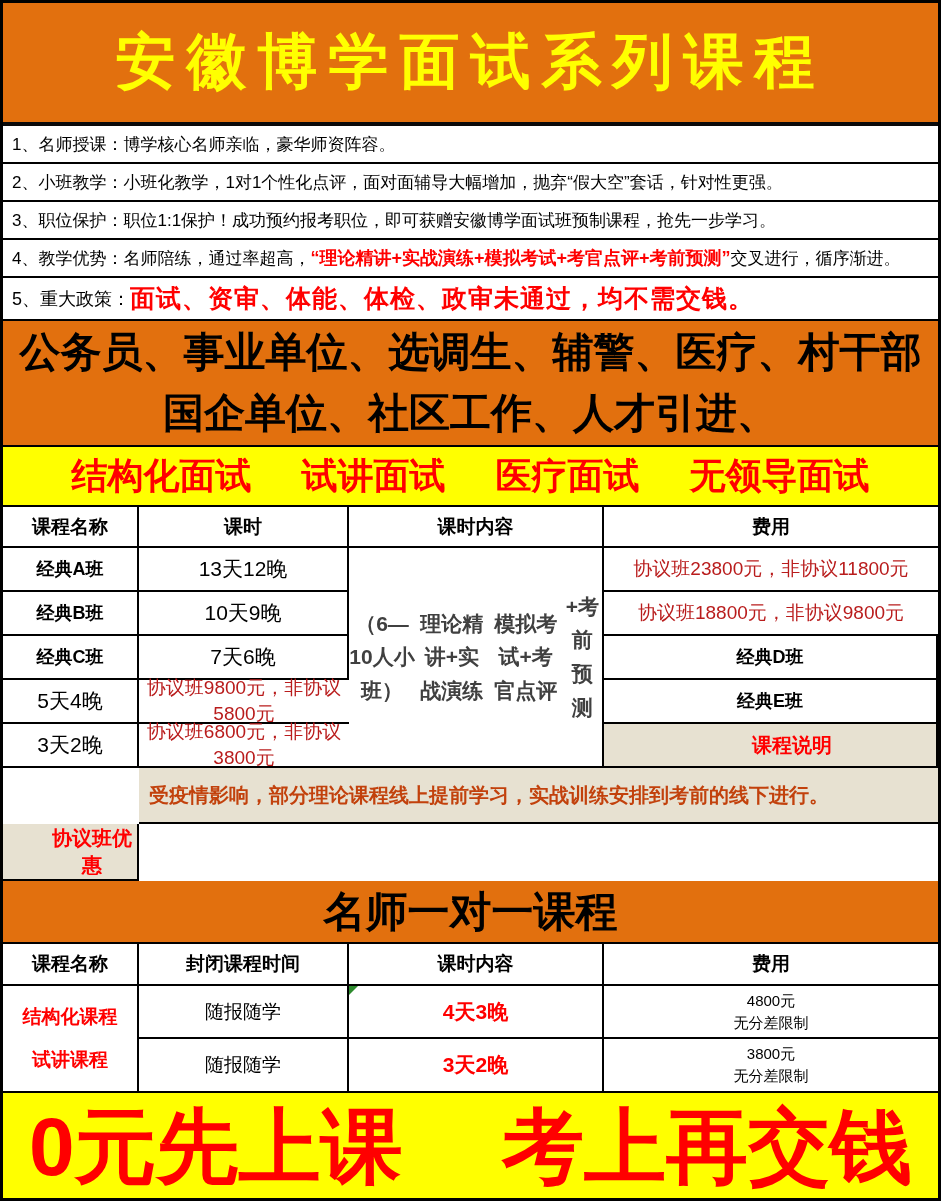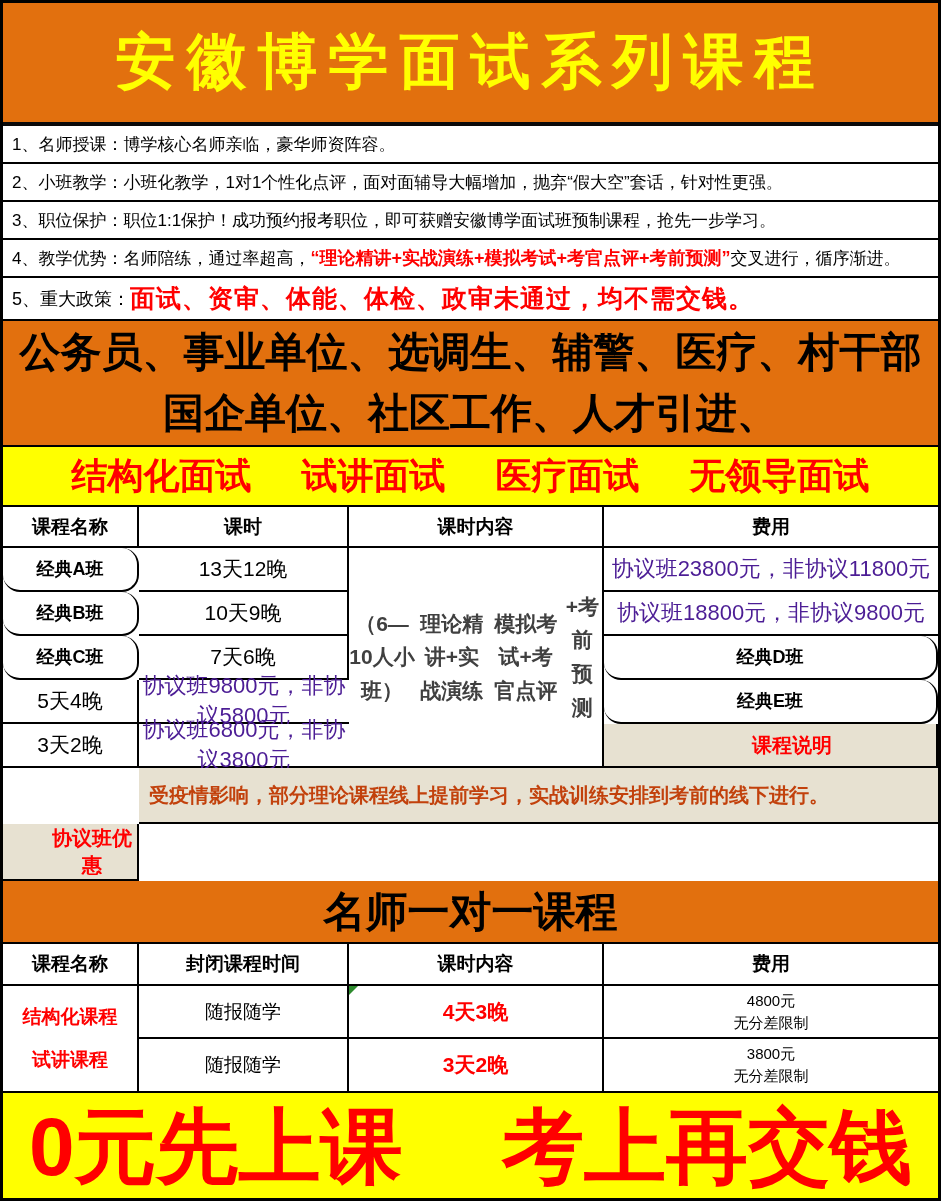--- a/index.html
+++ b/index.html
@@ -62,23 +62,23 @@
     grid-template-columns:136px 210px 255px 1fr;
     grid-template-rows:42px 53px 54px;
   }
   .c {
     border-right:2px solid #000; border-bottom:2px solid #000;
     display:flex; align-items:center; justify-content:center;
     background:#fff; position:relative; text-align:center;
   }
   .c.lastcol { border-right:none; }
   .th  { font-weight:bold; font-size:19px; color:#000; }
-  .cname { font-weight:bold; font-size:18px; color:#000;border-radius:17px; }
+  .cname { font-weight:bold; font-size:18px; color:#000; }
   .cdur  { font-size:21px; color:#000; }
-  .cfee  { font-size:22px; color:#4c1d95; }
+  .cfee  { font-size:19px; color:#b91c1c; }
   .cmerged {
     grid-column:3; grid-row:2/7; flex-direction:row;
     color:#404040; font-weight:bold; font-size:21px; line-height:1.6;
   }
   .note-label { background:#E7E1D1; color:#FF0000; font-weight:bold; font-size:20px;padding-left:44px; }
   .note-text  {
     grid-column:2/5; background:#E7E1D1; color:#c2410c; font-weight:bold; font-size:20px;
     justify-content:flex-start; padding-left:10px; border-right:none; text-align:left;
     white-space:nowrap;
   }

